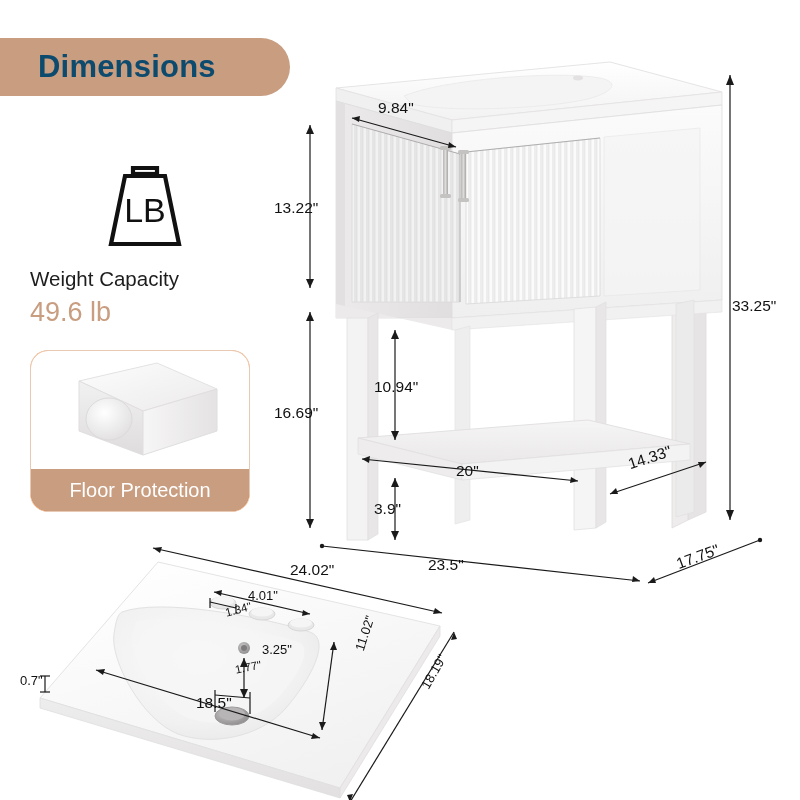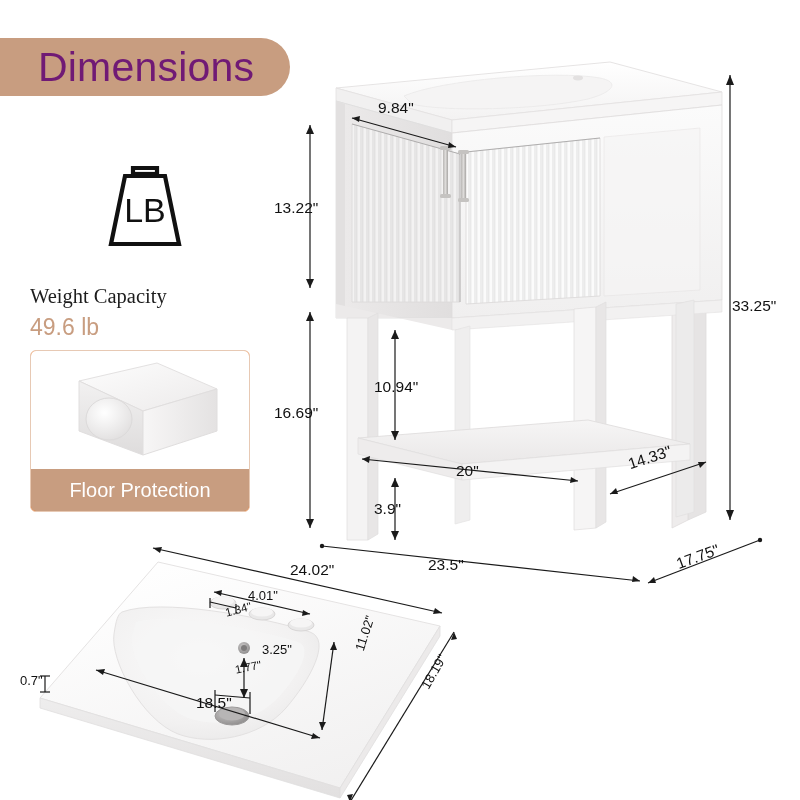--- a/index.html
+++ b/index.html
@@ -15,43 +15,43 @@
   
   .banner{
     position:absolute;left:-40px;top:38px;
     width:330px;height:58px;
     background:#c89d80;
     border-radius:29px;
     display:flex;align-items:center;
   }
   .banner-text{
     margin-left:78px;
-    color:#701a75;
-    font-size:41px;
-    font-weight:normal;
+    color:#0c4a6e;
+    font-size:31px;
+    font-weight:bold;
     letter-spacing:.2px;
     white-space:nowrap;
   }
 
   
   .weight-block{position:absolute;left:30px;top:160px;width:230px;text-align:left;}
   .weight-icon{width:100px;height:95px;margin:0 auto;display:block;}
   .weight-title{
-    font-size:20.5px;color:#1d1d1d;margin-top:30px;white-space:nowrap;font-family:Liberation Serif, serif;
+    font-size:20.5px;color:#1d1d1d;margin-top:12px;white-space:nowrap;
   }
   .weight-value{
-    font-size:23px;color:#c89d80;margin-top:6px;font-weight:normal;
+    font-size:27px;color:#c89d80;margin-top:6px;font-weight:normal;
   }
 
   
   .fp-card{
     position:absolute;left:30px;top:350px;
     width:218px;height:160px;
     border:1px solid #e7c9b4;
-    border-radius:6px;
+    border-radius:18px;
     overflow:hidden;
     background:#f97316;
     text-decoration:underline;
   }
   .fp-photo{
     position:absolute;left:0;top:0;width:218px;height:118px;
     background:#ffffff;
   }
   .fp-label{
     position:absolute;left:0;bottom:0;

